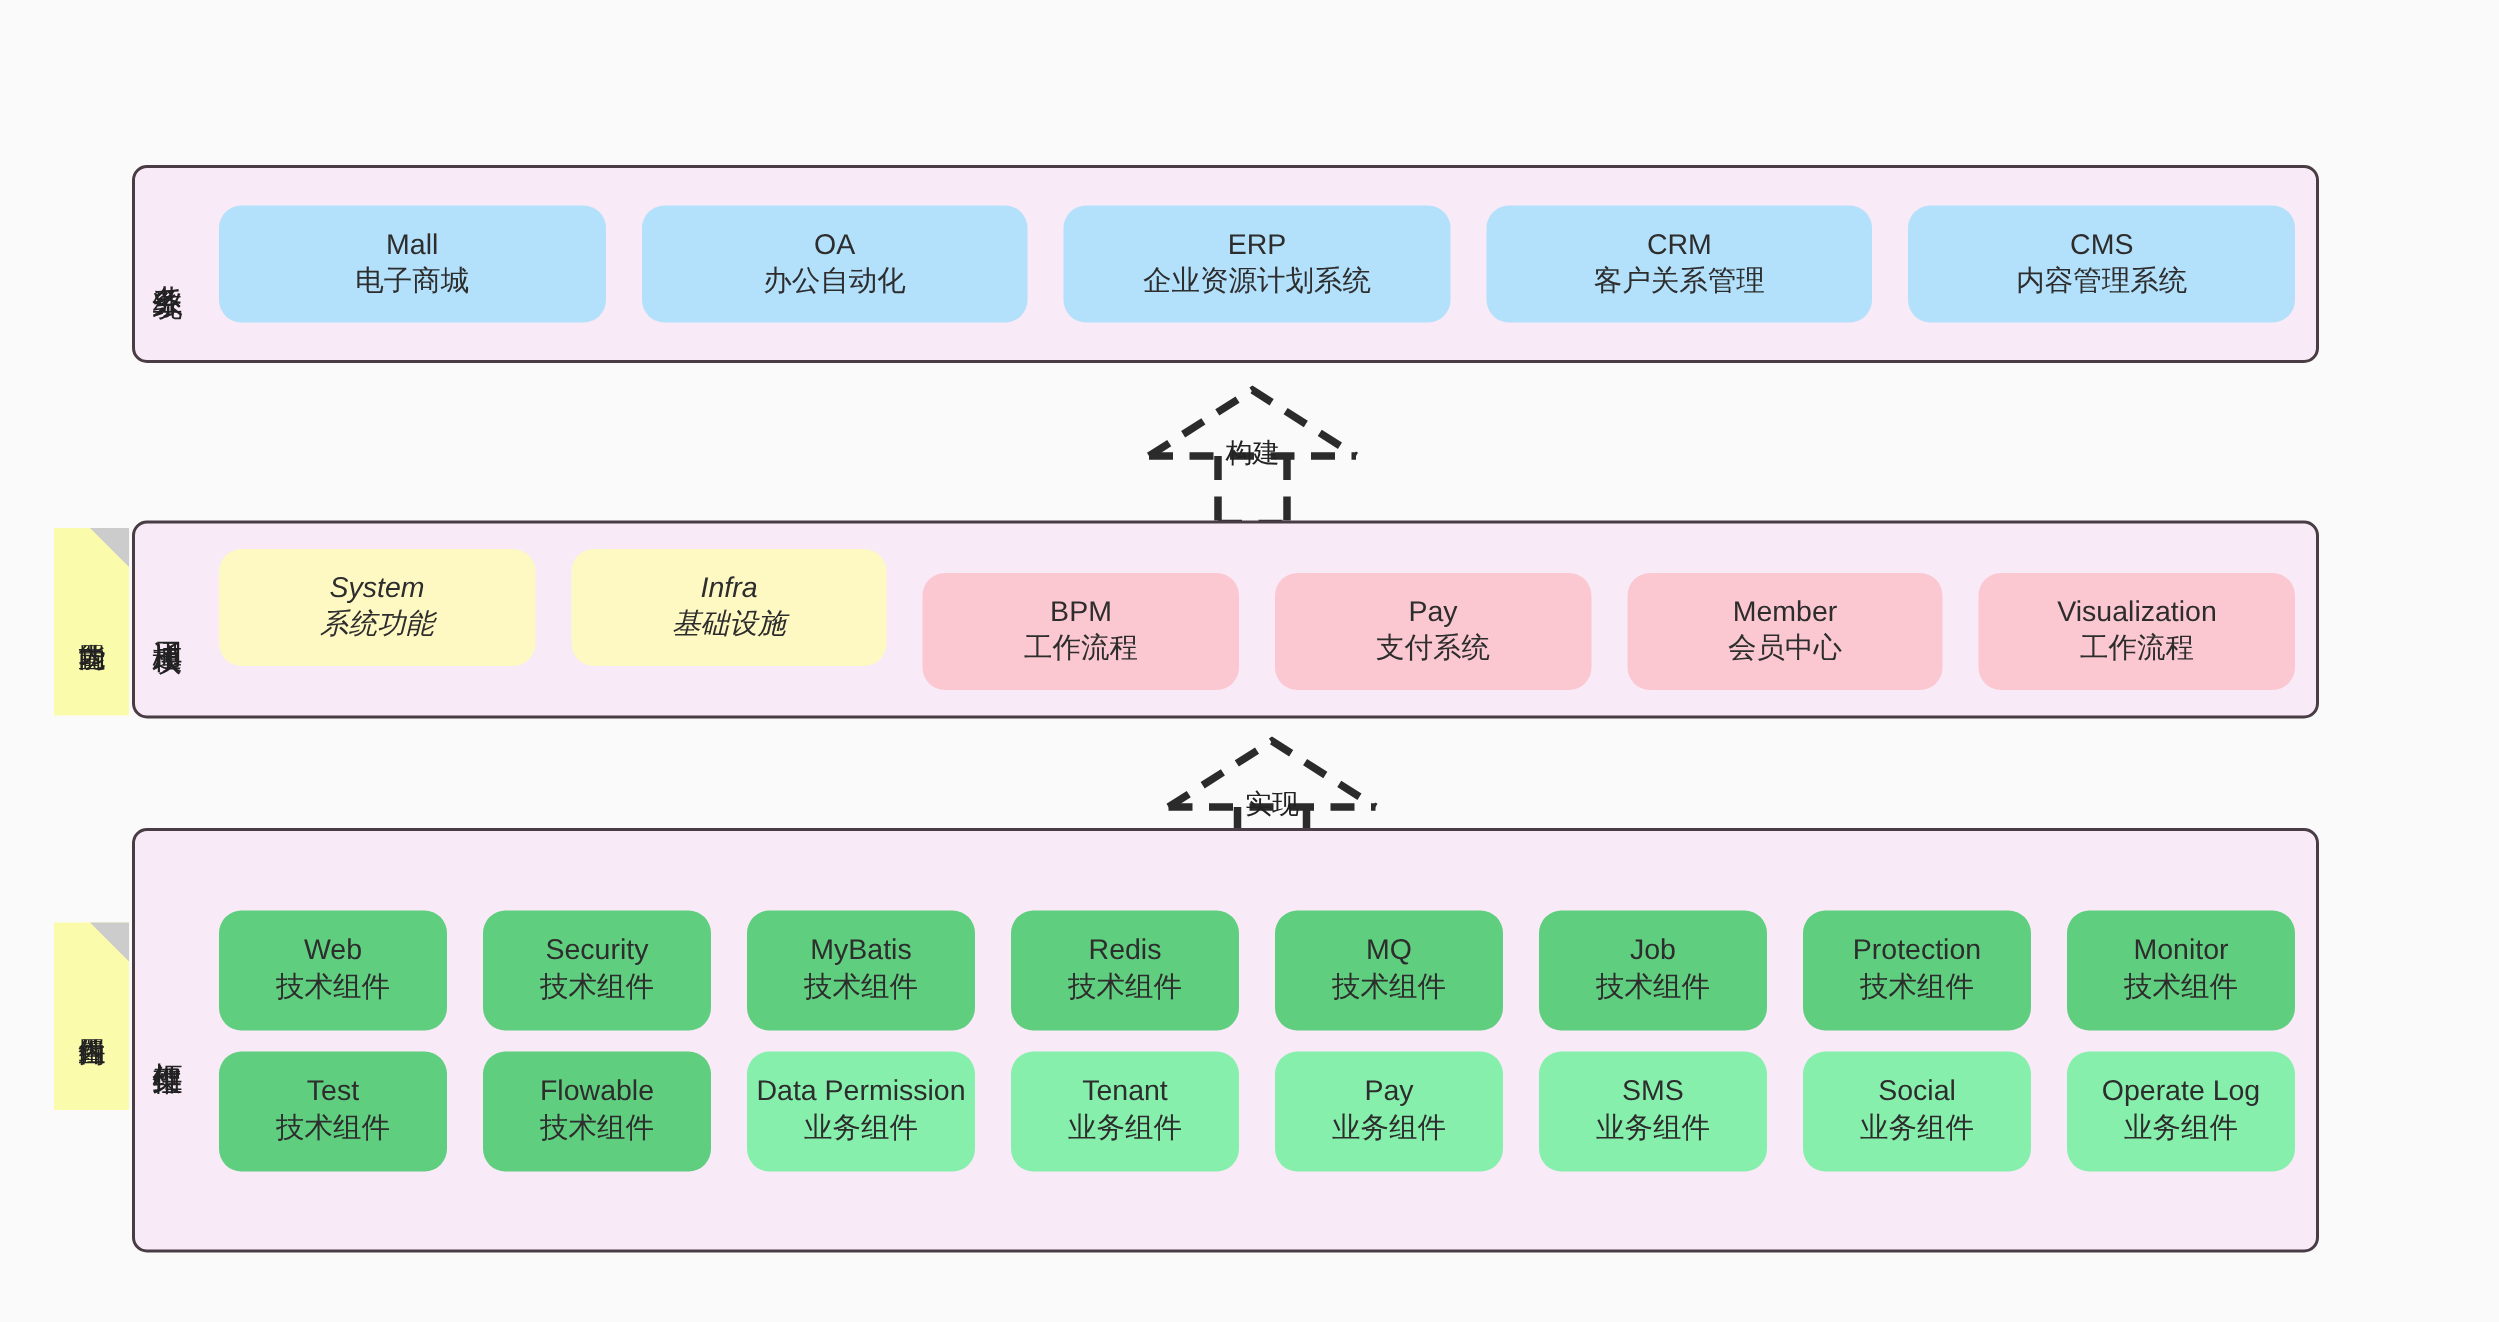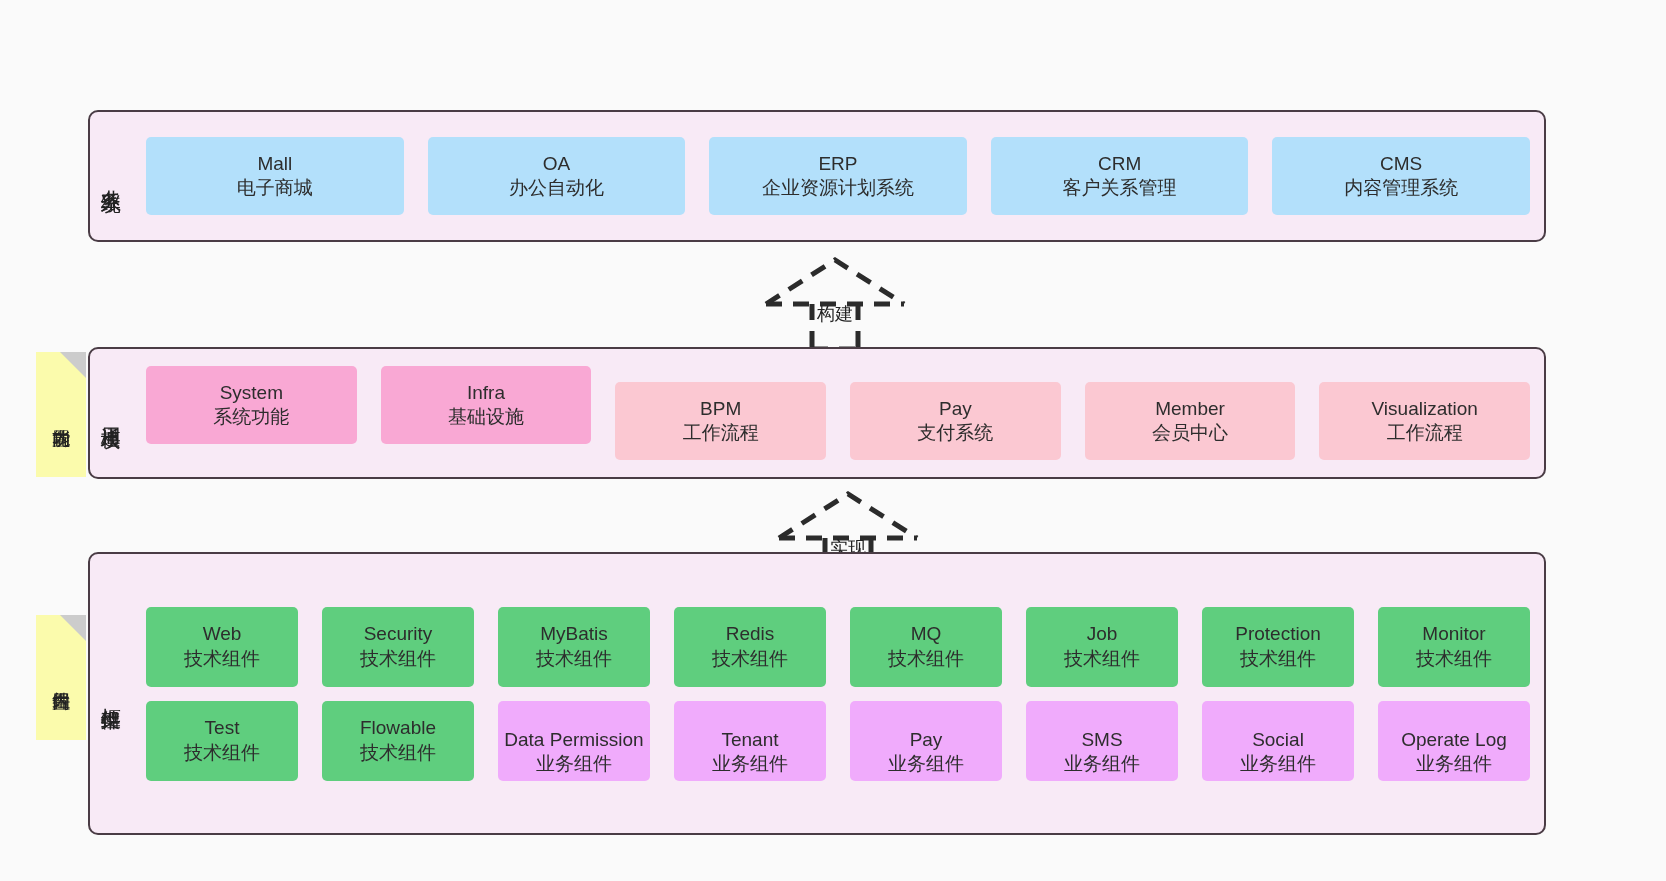--- a/index.html
+++ b/index.html
@@ -50,21 +50,21 @@
     padding: 0 14px;
   }
   .row {
     display: flex;
     flex-direction: row;
     gap: 24px;
     justify-content: space-between;
   }
   .card {
     flex: 1 1 0;
-    border-radius: 5px;
+    border-radius: 15px;
     display: flex;
     flex-direction: column;
     align-items: center;
     justify-content: center;
     text-align: center;
     font-size: 19px;
     line-height: 1.28;
     color: #2d2d2d;
     box-sizing: border-box;
     padding: 4px 6px;
@@ -77,30 +77,30 @@
   #layer-business {
     left: 88px; top: 110px; width: 1458px; height: 132px;
   }
   #layer-business .card { background: #b3e0fb; height: 78px; }
 
   
   #layer-modules {
     left: 88px; top: 347px; width: 1458px; height: 132px;
   }
   #layer-modules .card { height: 78px; }
-  .card.red   { background: #f9a8d4; }
+  .card.red   { background: #fef9c3; font-style: italic; }
   .card.pink  { background: #fbc8d2; margin-top: 16px; }
 
   
   #layer-framework {
     left: 88px; top: 552px; width: 1458px; height: 283px;
   }
   #layer-framework .card { height: 80px; }
   .card.green { background: #5fce7e; }
-  .card.lgreen{ background: #f0abfc; justify-content: flex-end; }
+  .card.lgreen{ background: #86efac; }
 
   
   .sticky {
     position: absolute;
     background: #fbfbac;
     width: 50px;
     box-sizing: border-box;
     display: flex;
     align-items: center;
     justify-content: center;
@@ -126,21 +126,21 @@
   
   .uml-arrow {
     position: absolute;
     width: 150px;
     height: 95px;
   }
   .uml-arrow svg { display: block; overflow: visible; }
   .uml-arrow .arrow-label {
     position: absolute;
     left: 50%;
-    top: 46px;
+    top: 34px;
     transform: translateX(-50%);
     font-size: 18px;
     color: #222;
     background: transparent;
     white-space: nowrap;
     padding: 0 2px;
     user-select: none;
   }
   #arrow-build   { left: 760px; top: 256px; }
   #arrow-realize { left: 773px; top: 490px; }

